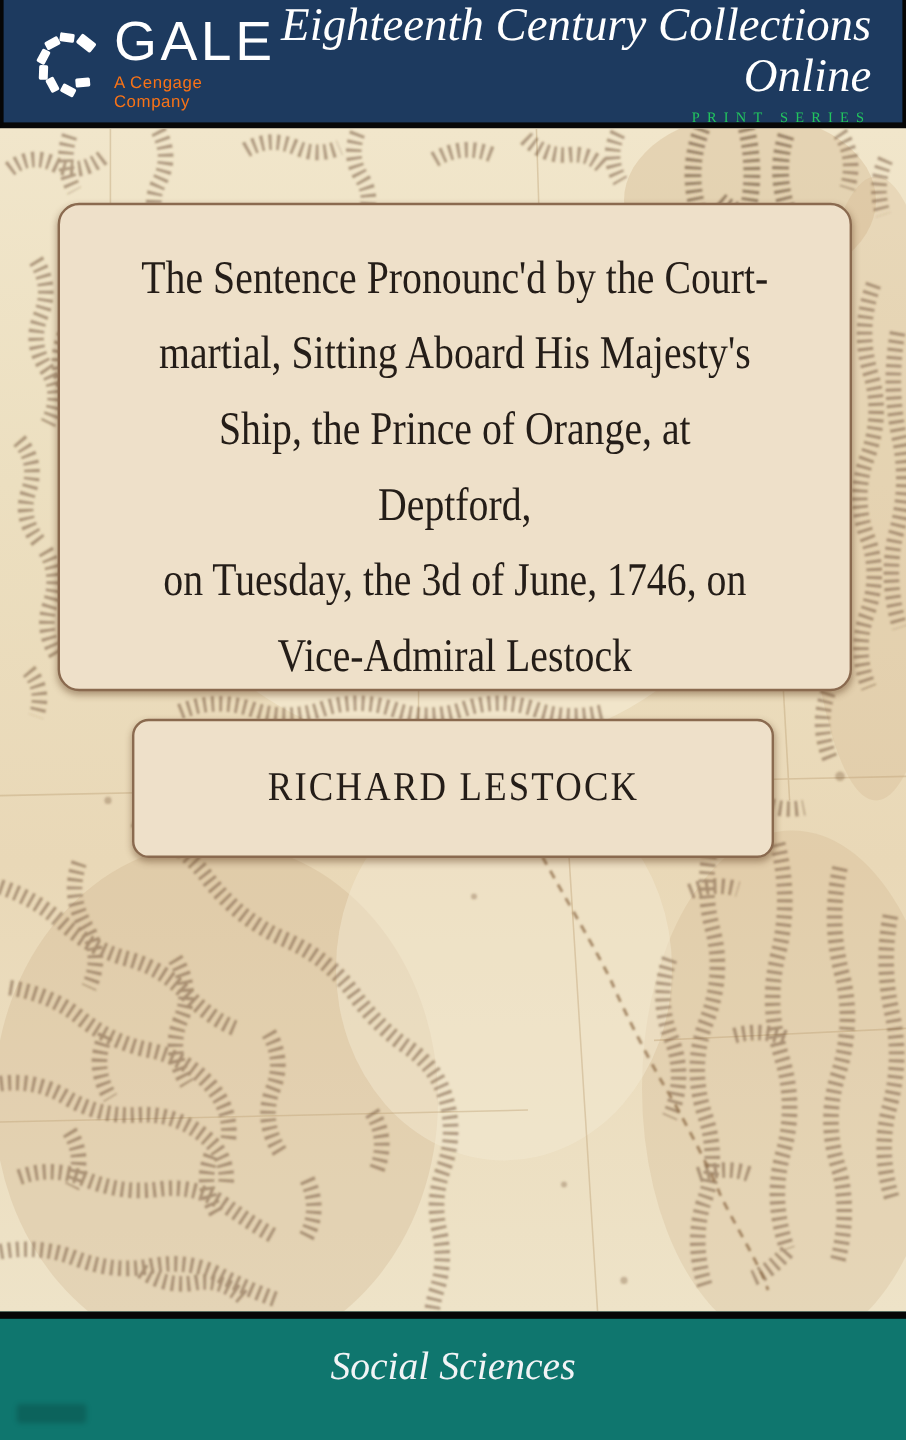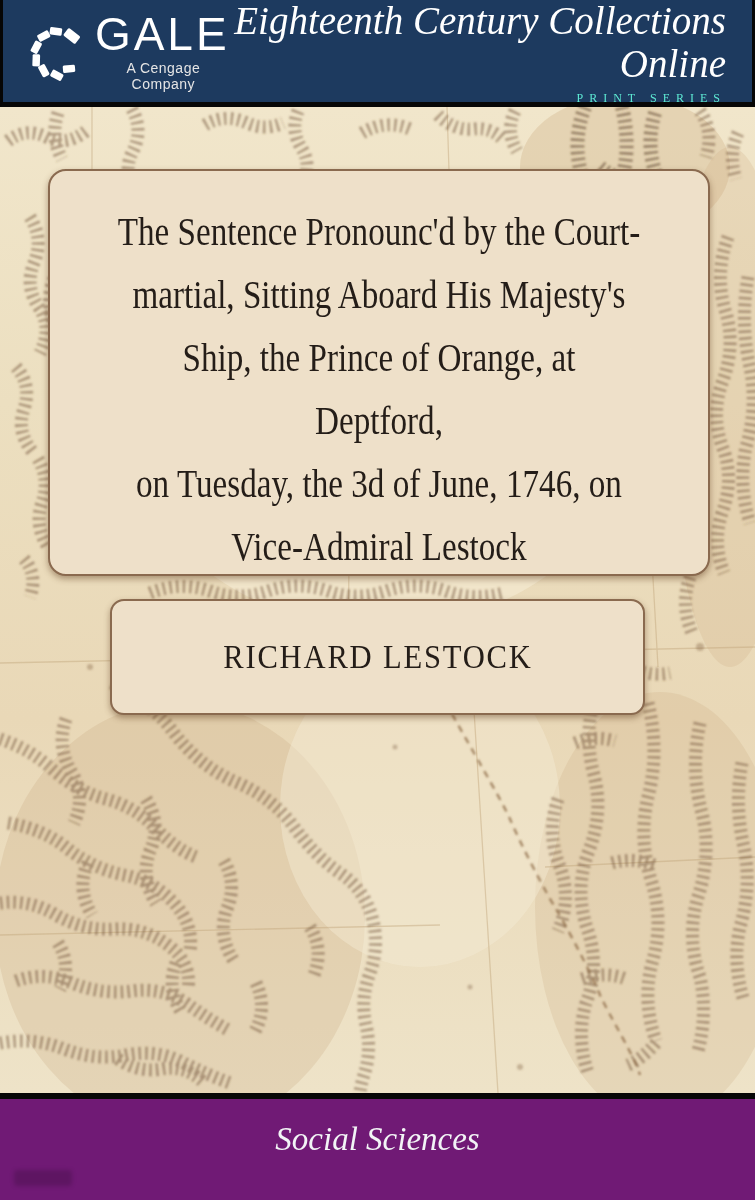--- a/index.html
+++ b/index.html
@@ -16,27 +16,27 @@
     display:flex;align-items:center;justify-content:space-between;
     padding:0 26px 0 22px;
   }
   .brand{display:flex;align-items:center;gap:10px;}
   .brand svg{display:block;}
   .brand-name{
     font-family:"Liberation Sans",sans-serif;font-size:46px;font-weight:500;
     letter-spacing:3px;color:#ffffff;line-height:1;
   }
   .brand-tagline{
-    font-family:"Liberation Sans",sans-serif;font-size:14px;color:#e5e5e5;
-    letter-spacing:.5px;margin-top:3px;text-align:center;
+    font-family:"Liberation Sans",sans-serif;font-size:14px;color:#f97316;
+    letter-spacing:.5px;margin-top:3px;
   }
   .series{text-align:right;color:#ffffff;margin-top:4px;}
   .series-title{font-style:italic;font-size:39px;line-height:1.1;}
   .series-sub{
-    font-size:12px;letter-spacing:6px;color:#5eead4;margin-top:6px;
+    font-size:12px;letter-spacing:6px;color:#22c55e;margin-top:6px;
   }
   
   .map{position:relative;height:986px;overflow:hidden;background:#eadcbd;}
   .map svg{position:absolute;left:0;top:0;}
   
   .panel{
     position:absolute;background:#eee0c9;border:2px solid #8a6a4f;
     box-shadow:0 3px 6px rgba(90,58,28,.45);box-sizing:border-box;
   }
   .title-panel{
@@ -51,21 +51,21 @@
   .author-panel{
     left:110px;top:492px;width:535px;height:116px;border-radius:14px;
     display:flex;align-items:center;justify-content:center;
   }
   .author-text{
     font-size:34px;letter-spacing:2px;color:#241d18;
     transform:scaleX(.9);transform-origin:center;
   }
   
   .footer{
-    box-sizing:border-box;height:107px;background:#701a75;
+    box-sizing:border-box;height:107px;background:#0f766e;
     border-top:6px solid #070707;text-align:center;position:relative;
   }
   .footer-text{
     display:inline-block;font-style:italic;font-size:33px;color:#f2f4f6;
     margin-top:22px;
   }
   .watermark-smudge{
     position:absolute;left:14px;bottom:14px;width:58px;height:16px;
     background:rgba(0,0,0,.16);filter:blur(2px);border-radius:3px;
   }

